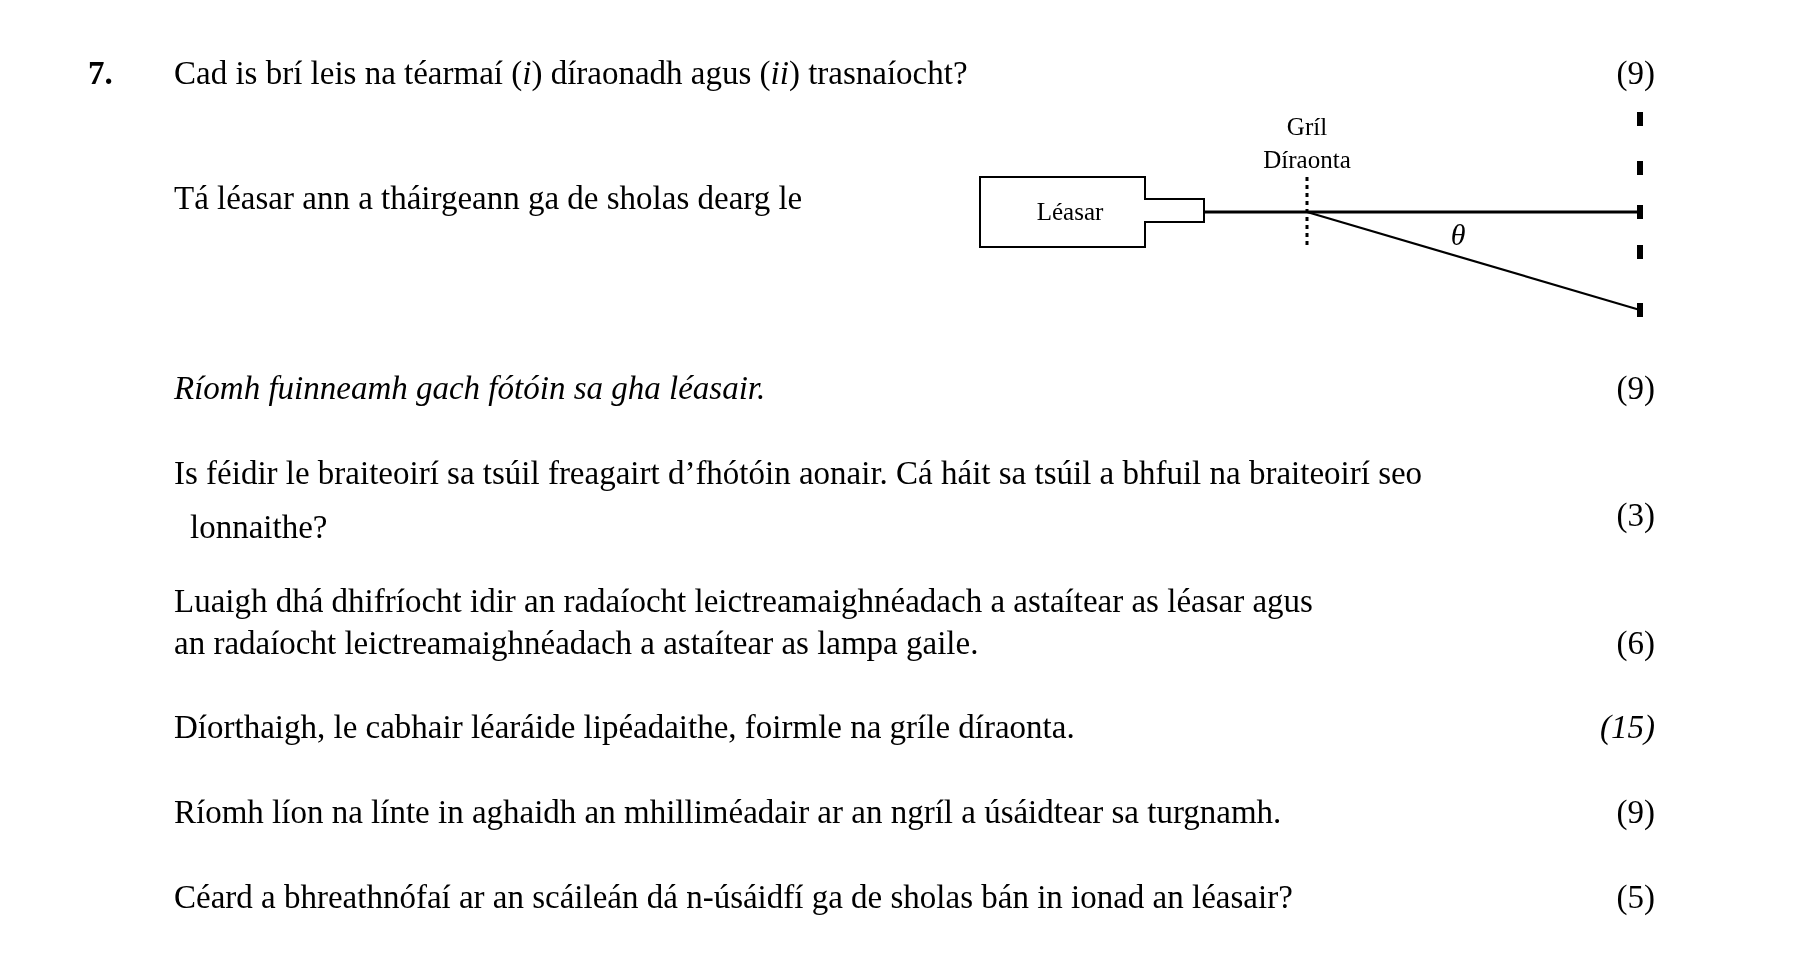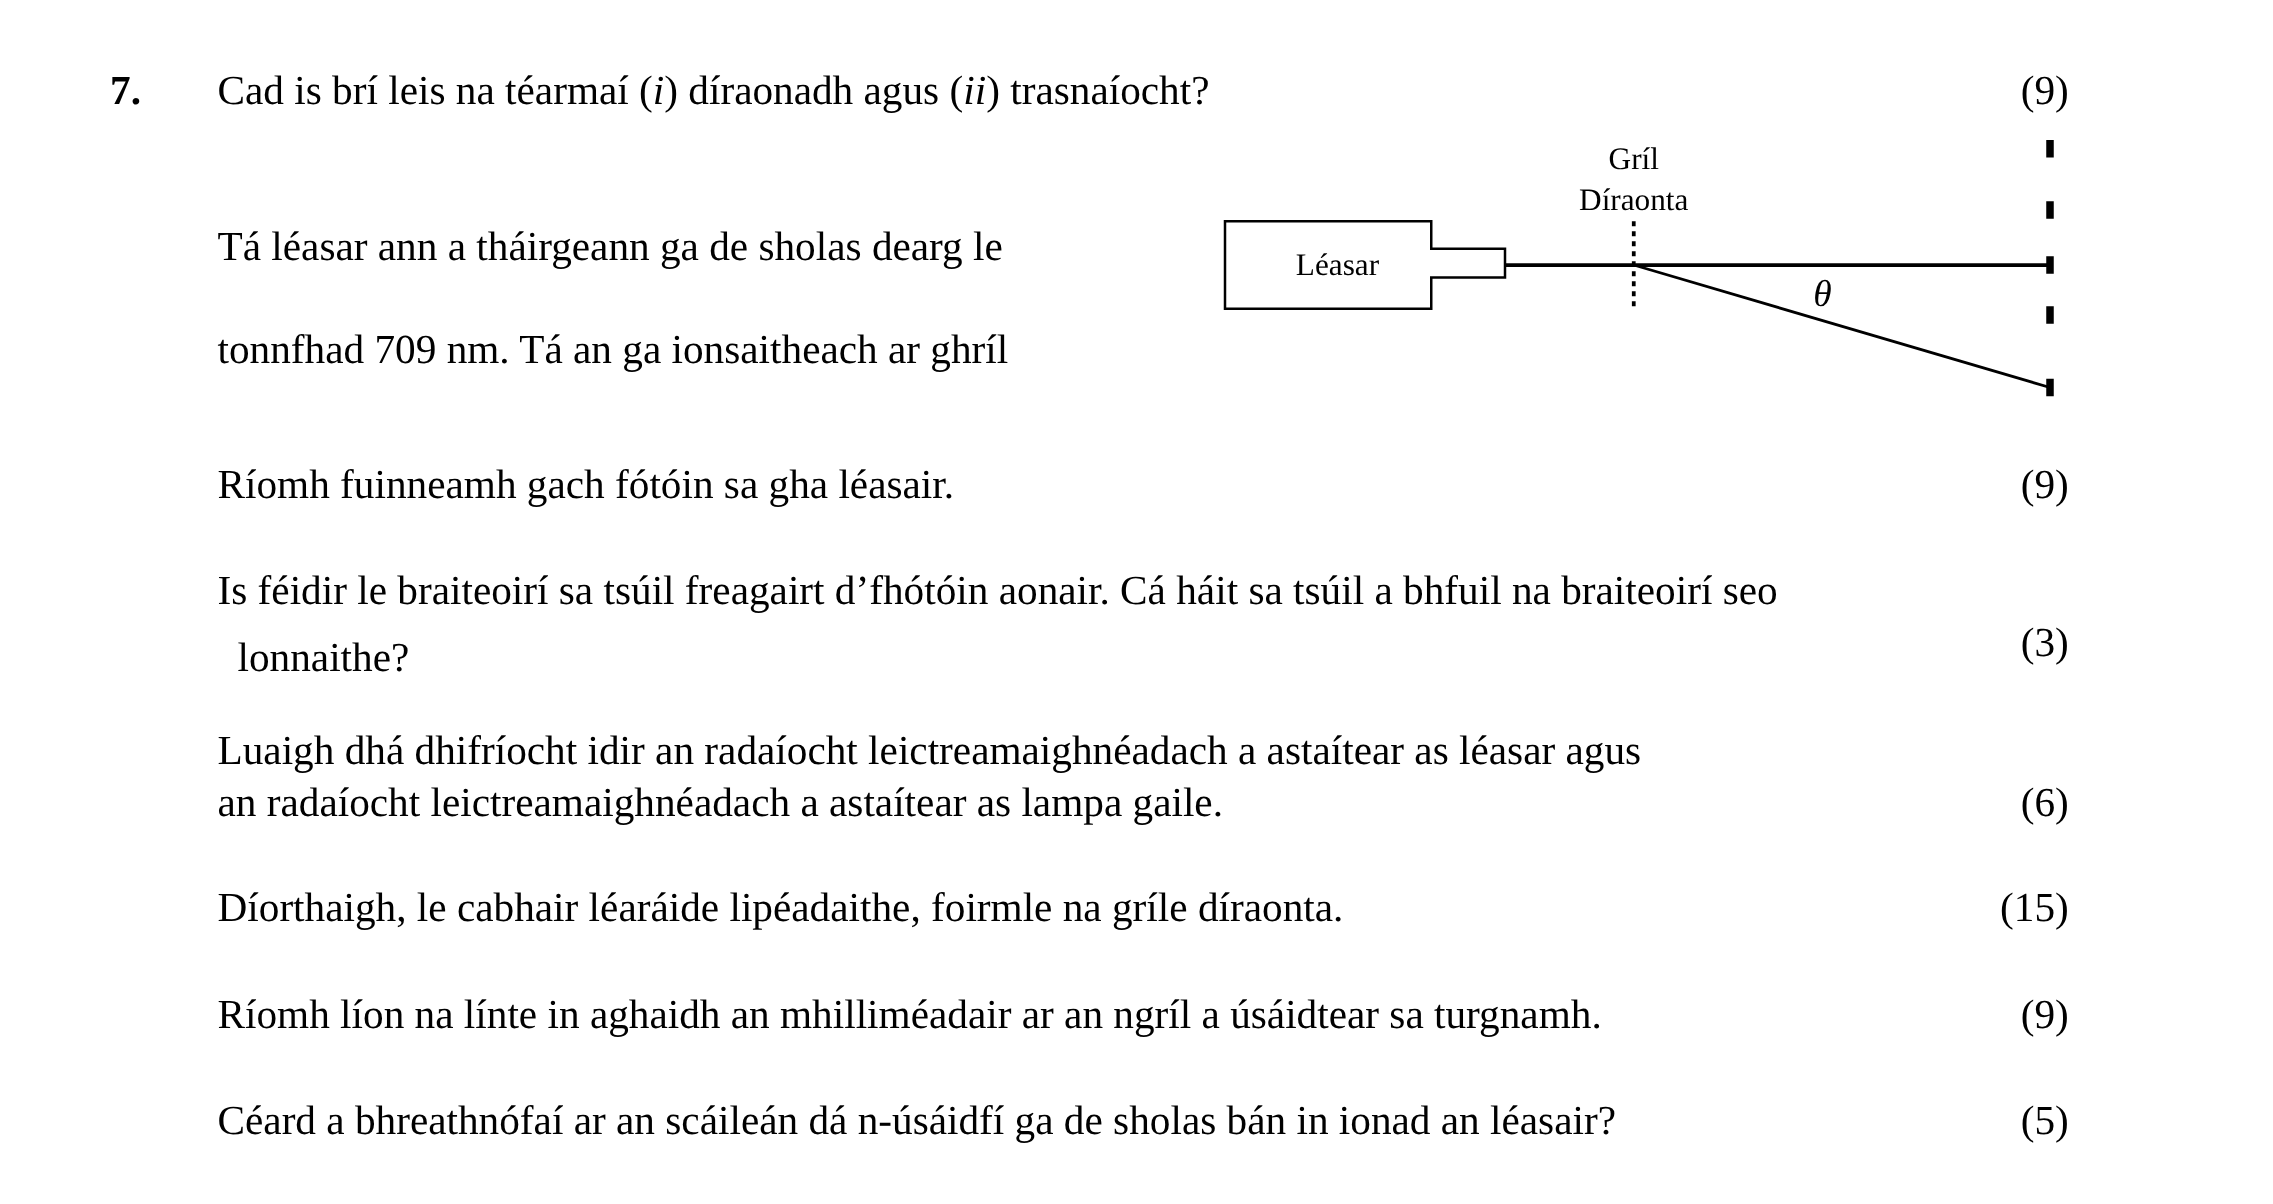--- a/index.html
+++ b/index.html
@@ -22,21 +22,20 @@
 </head>
 <body>
 
 <div class="abs qnum">7.</div>
 
 <div class="abs body-text" style="top:52px;"><span>Cad is brí leis na téarmaí (</span><i>i</i><span>) díraonadh agus (</span><i>ii</i><span>) trasnaíocht?</span></div>
 <div class="abs mark" style="top:52px;">(9)</div>
 
 <div class="abs para">
   <span>Tá léasar ann a tháirgeann ga de sholas dearg le</span>
-  <span>tonnfhad 709 nm. Tá an ga ionsaitheach ar ghríl</span>
 </div>
 
 <div class="diagram">
   <svg viewBox="0 0 720 250" xmlns="http://www.w3.org/2000/svg">
 
     <g>
       <path d="M20,82 L185,82 L185,104 L244,104 L244,127 L185,127 L185,152 L20,152 Z" fill="none" stroke="#000" stroke-width="2"></path>
     </g>
     <text x="110" y="125" text-anchor="middle" font-size="25">Léasar</text>
 
@@ -54,31 +53,31 @@
     <g>
       <rect x="677" y="17" width="6" height="14" fill="#000"></rect>
       <rect x="677" y="66" width="6" height="14" fill="#000"></rect>
       <rect x="677" y="110" width="6" height="14" fill="#000"></rect>
       <rect x="677" y="150" width="6" height="14" fill="#000"></rect>
       <rect x="677" y="208" width="6" height="14" fill="#000"></rect>
     </g>
   </svg>
 </div>
 
-<div class="abs body-text" style="top:367px;">Ríomh fuinneamh gach fótóin sa gha léasair.</div>
+<div class="abs body-text" style="top:367px;font-style:italic;">Ríomh fuinneamh gach fótóin sa gha léasair.</div>
 <div class="abs mark" style="top:367px;">(9)</div>
 
 <div class="abs body-text" style="top:452px;">Is féidir le braiteoirí sa tsúil freagairt d’fhótóin aonair. Cá háit sa tsúil a bhfuil na braiteoirí seo</div>
 <div class="abs body-text" style="top:506px;margin-left:16px;">lonnaithe?</div>
 <div class="abs mark" style="top:494px;">(3)</div>
 
 <div class="abs body-text" style="top:580px;">Luaigh dhá dhifríocht idir an radaíocht leictreamaighnéadach a astaítear as léasar agus</div>
 <div class="abs body-text" style="top:622px;">an radaíocht leictreamaighnéadach a astaítear as lampa gaile.</div>
 <div class="abs mark" style="top:622px;">(6)</div>
 
 <div class="abs body-text" style="top:706px;">Díorthaigh, le cabhair léaráide lipéadaithe, foirmle na gríle díraonta.</div>
-<div class="abs mark" style="top:706px;">(15)</div>
+<div class="abs mark" style="top:706px;font-style:italic;">(15)</div>
 
 <div class="abs body-text" style="top:791px;">Ríomh líon na línte in aghaidh an mhilliméadair ar an ngríl a úsáidtear sa turgnamh.</div>
 <div class="abs mark" style="top:791px;">(9)</div>
 
 <div class="abs body-text" style="top:876px;">Céard a bhreathnófaí ar an scáileán dá n-úsáidfí ga de sholas bán in ionad an léasair?</div>
 <div class="abs mark" style="top:876px;">(5)</div>
 
 </body></html>

